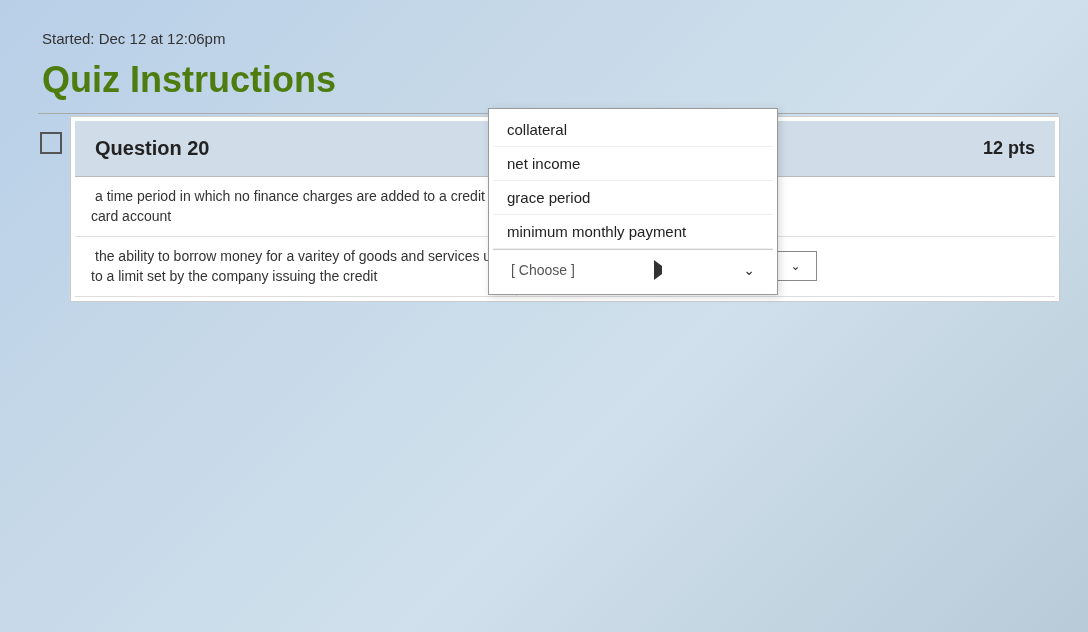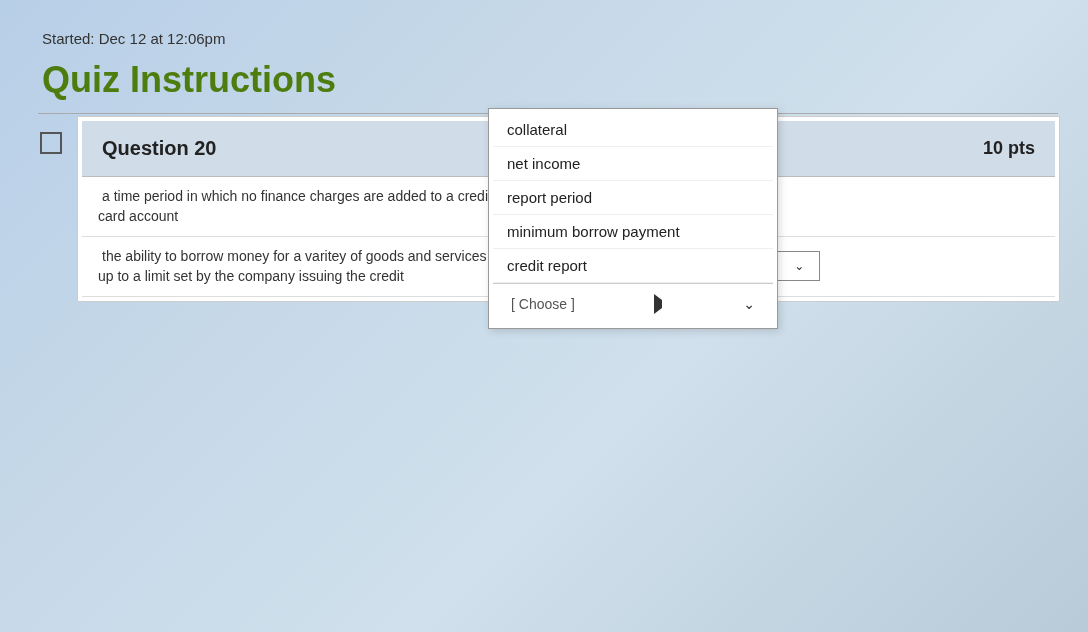--- a/index.html
+++ b/index.html
@@ -60,21 +60,20 @@
       bottom: 0;
     }
 
     
     .question-row {
       display: flex;
       align-items: stretch;
       margin-left: 20px;
       margin-right: 20px;
       position: relative;
-      gap: 7px;
     }
 
     .question-checkbox-area {
       display: flex;
       align-items: flex-start;
       padding-top: 16px;
       padding-right: 8px;
     }
 
     .question-checkbox {
@@ -238,21 +237,21 @@
     <div class="question-row">
 
       <div class="question-checkbox-area">
         <div class="question-checkbox"></div>
       </div>
 
       <div class="question-main-box">
 
         <div class="question-header">
           <span class="question-number">Question 20</span>
-          <span class="question-points">10 pts</span>
+          <span class="question-points">12 pts</span>
         </div>
 
         <div class="question-body">
           <table class="matching-table">
             <tbody>
               <tr>
                 <td>
                   <span class="row-definition">a time period in which no finance charges are added to a credit card account</span>
                 </td>
                 <td>
@@ -275,23 +274,22 @@
               </tr>
             </tbody>
           </table>
         </div>
       </div>
     </div>
 
     <div class="dropdown-open" style="top: 0px; left: 480px;">
       <div class="dropdown-item">collateral</div>
       <div class="dropdown-item">net income</div>
-      <div class="dropdown-item">report period</div>
-      <div class="dropdown-item">minimum borrow payment</div>
-      <div class="dropdown-item">credit report</div>
+      <div class="dropdown-item">grace period</div>
+      <div class="dropdown-item">minimum monthly payment</div>
       <div class="dropdown-choose">
         <span>[ Choose ]</span>
         <span class="cursor-indicator"></span>
         <span style="font-size:14px; color:#333;">⌄</span>
       </div>
     </div>
 
   </div>
 
 </div>

